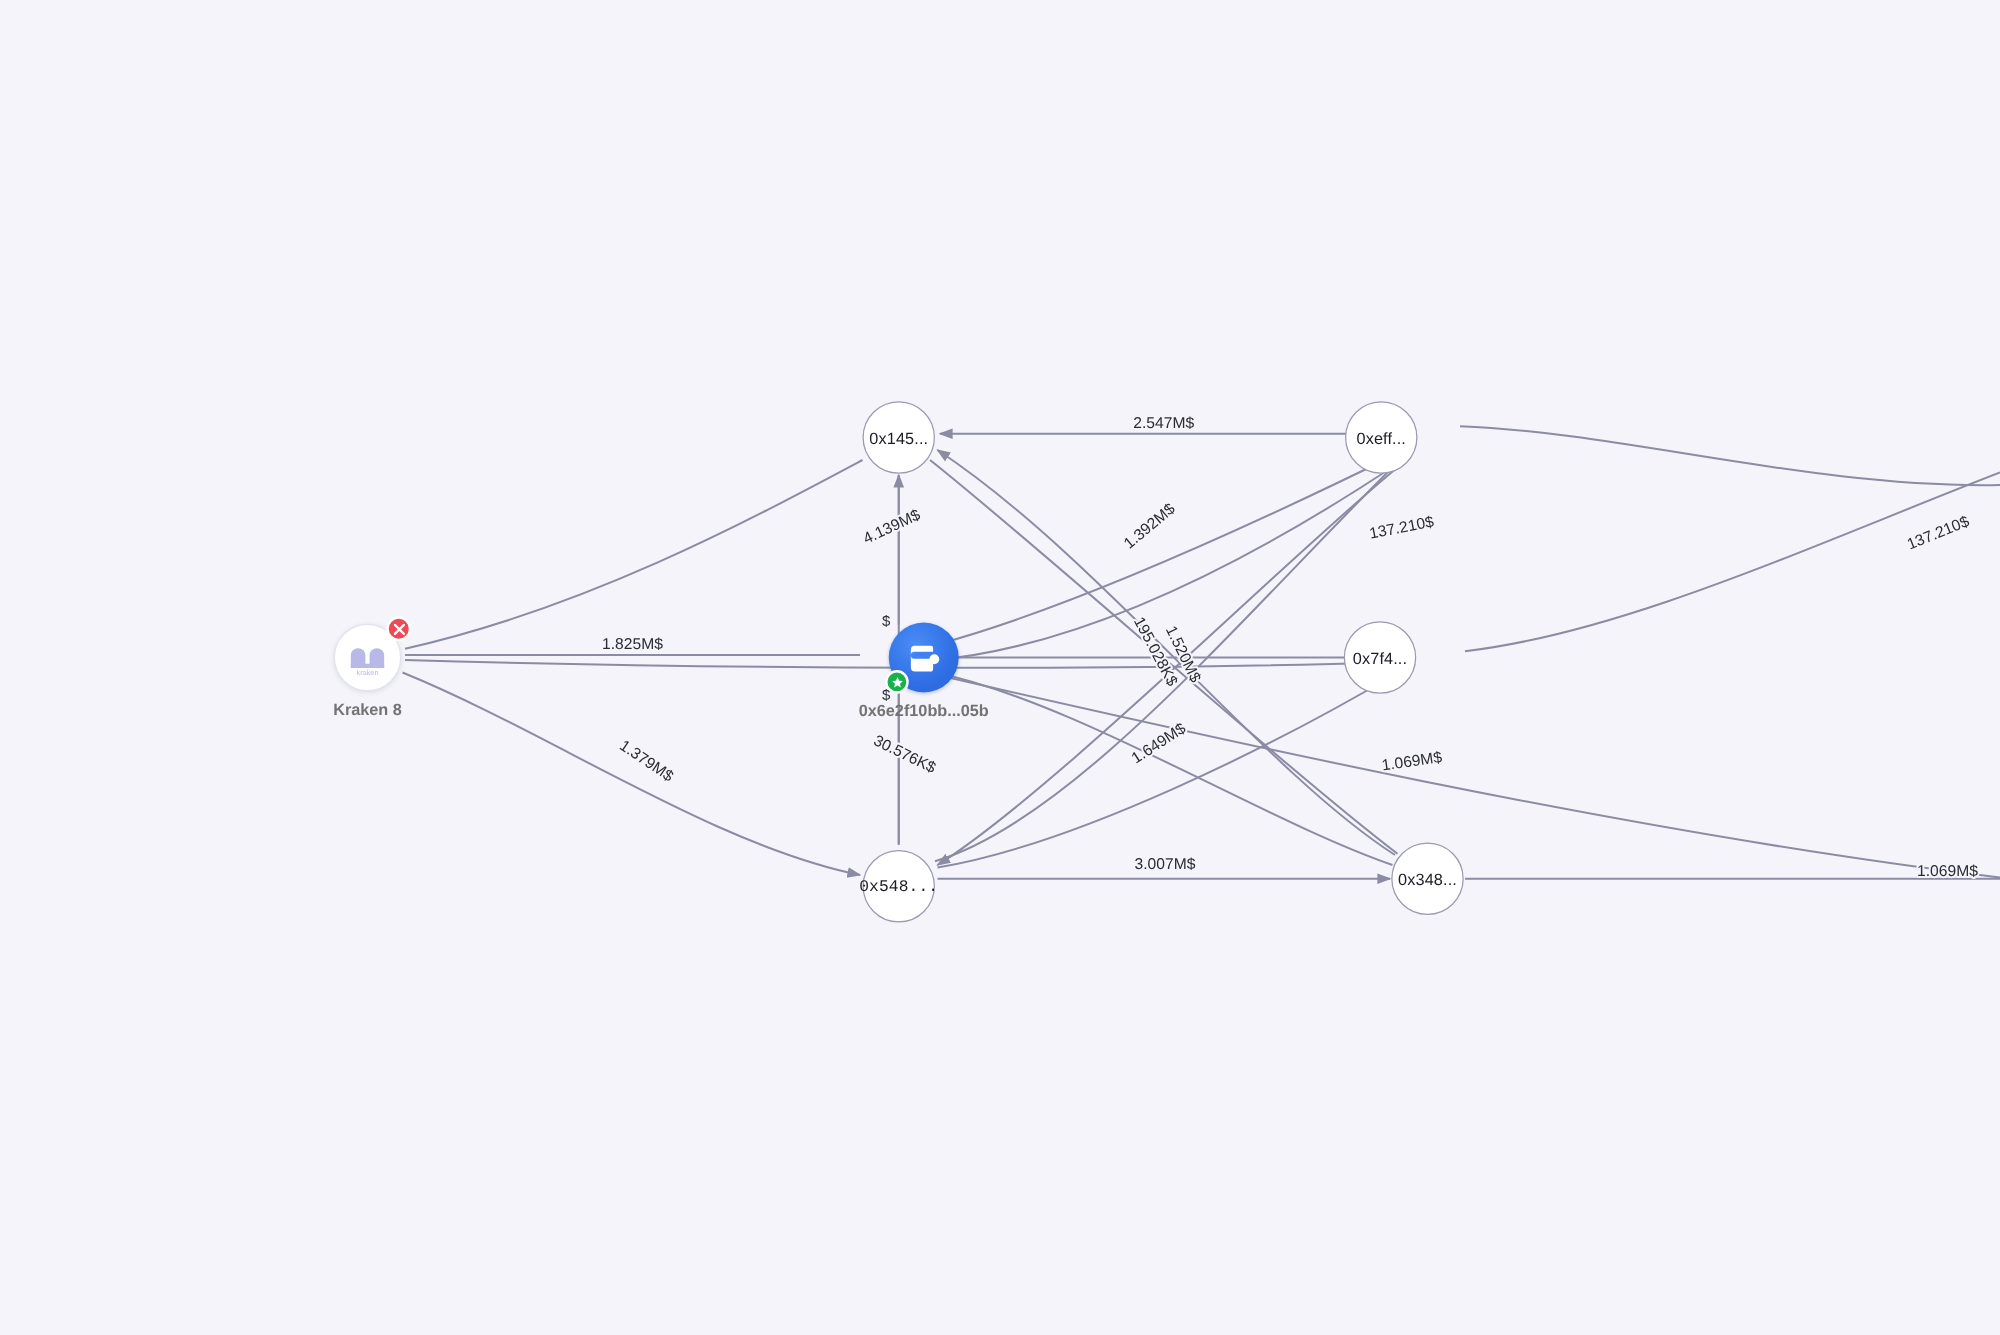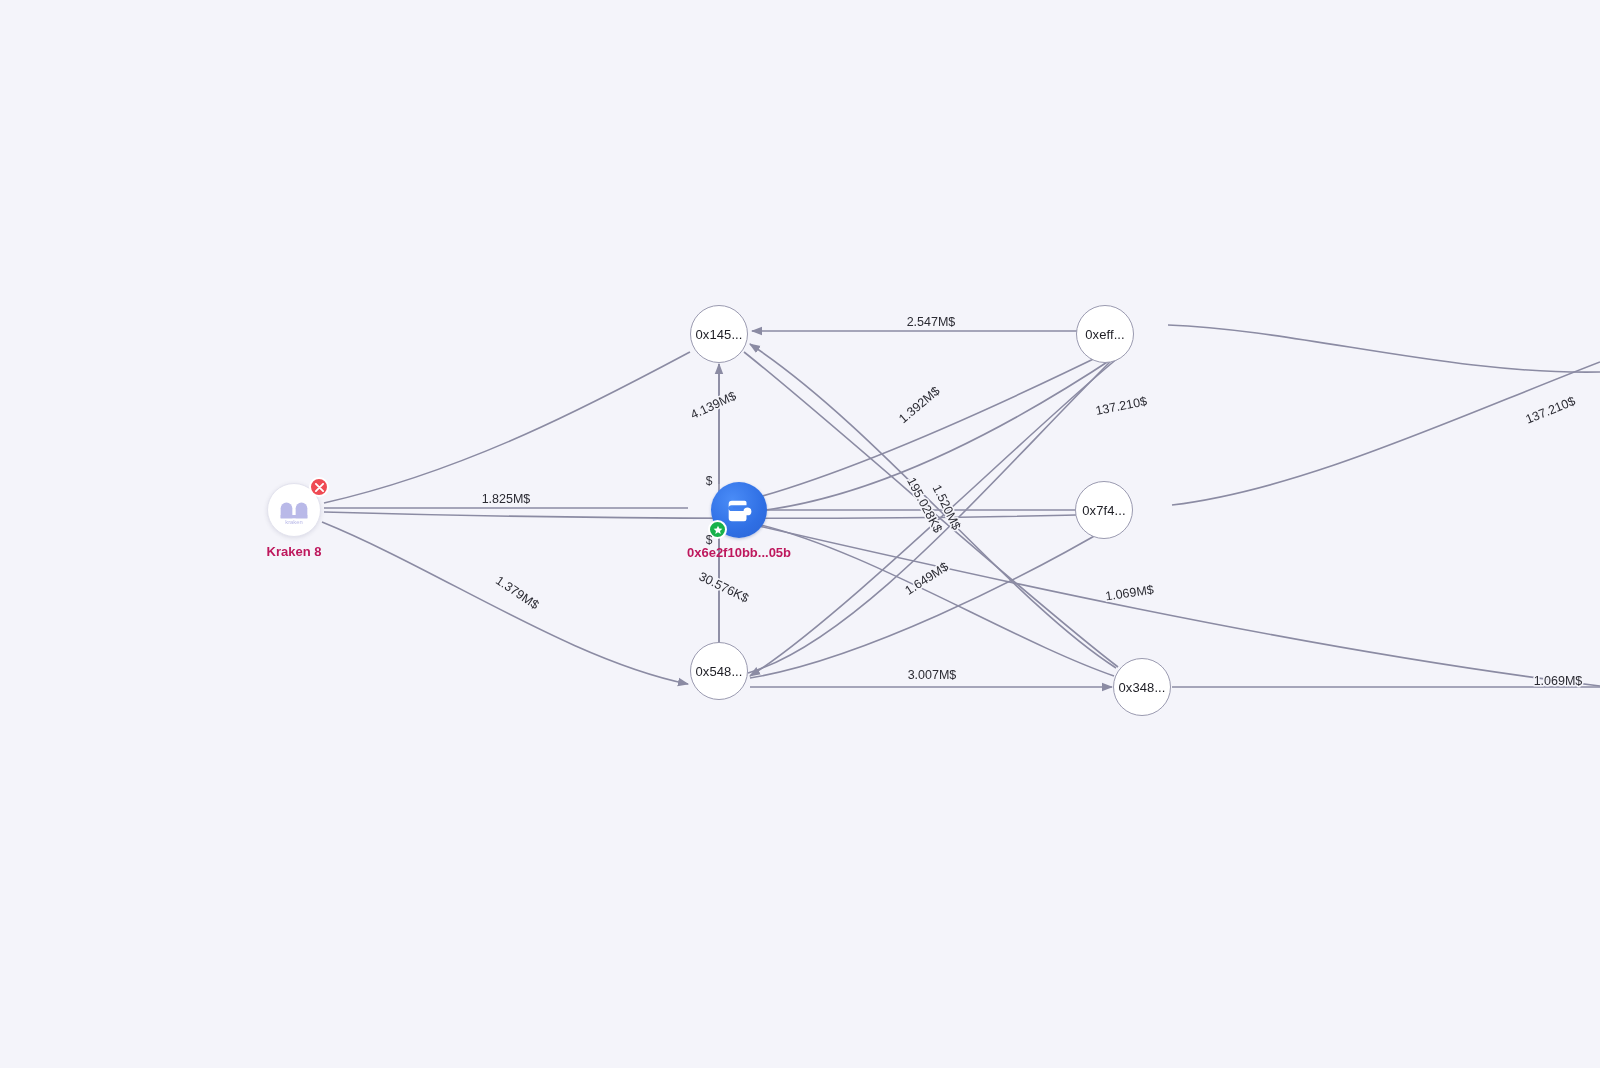--- a/index.html
+++ b/index.html
@@ -10,20 +10,21 @@
     height: 1068px;
     overflow: hidden;
     font-family: "Liberation Sans", sans-serif;
   }
 
   #graph-canvas {
     position: relative;
     width: 1600px;
     height: 952px;
     background: #f4f4fa;
+    margin-top: 16px;
   }
 
   #edge-layer {
     position: absolute;
     inset: 0;
     width: 1600px;
     height: 1068px;
   }
 
   .edge-path {
@@ -130,21 +131,21 @@
   .badge-verified svg { width: 10px; height: 10px; display: block; }
 
   .node-label {
     position: absolute;
     top: 100%;
     left: 50%;
     transform: translateX(-50%);
     margin-top: 7px;
     font-size: 13px;
     font-weight: bold;
-    color: #be185d;
+    color: #737373;
     white-space: nowrap;
   }
 
   
   .ghost-mark {
     position: absolute;
     font-size: 12px;
     color: #33333c;
     white-space: nowrap;
     transform: translate(-50%, -50%);
@@ -259,21 +260,21 @@
     </div>
     <div class="node-label">0x6e2f10bb...05b</div>
   </div>
 
   <div class="node" style="left:719px; top:334px;">
     <div class="node-circle">
       <span class="node-text">0x145...</span>
     </div>
   </div>
 
-  <div class="node" style="left:719px; top:671px;">
+  <div class="node" style="left:719px; top:693px;font-family:Liberation Mono, monospace;">
     <div class="node-circle">
       <span class="node-text">0x548...</span>
     </div>
   </div>
 
   <div class="node" style="left:1105px; top:334px;">
     <div class="node-circle">
       <span class="node-text">0xeff...</span>
     </div>
   </div>

